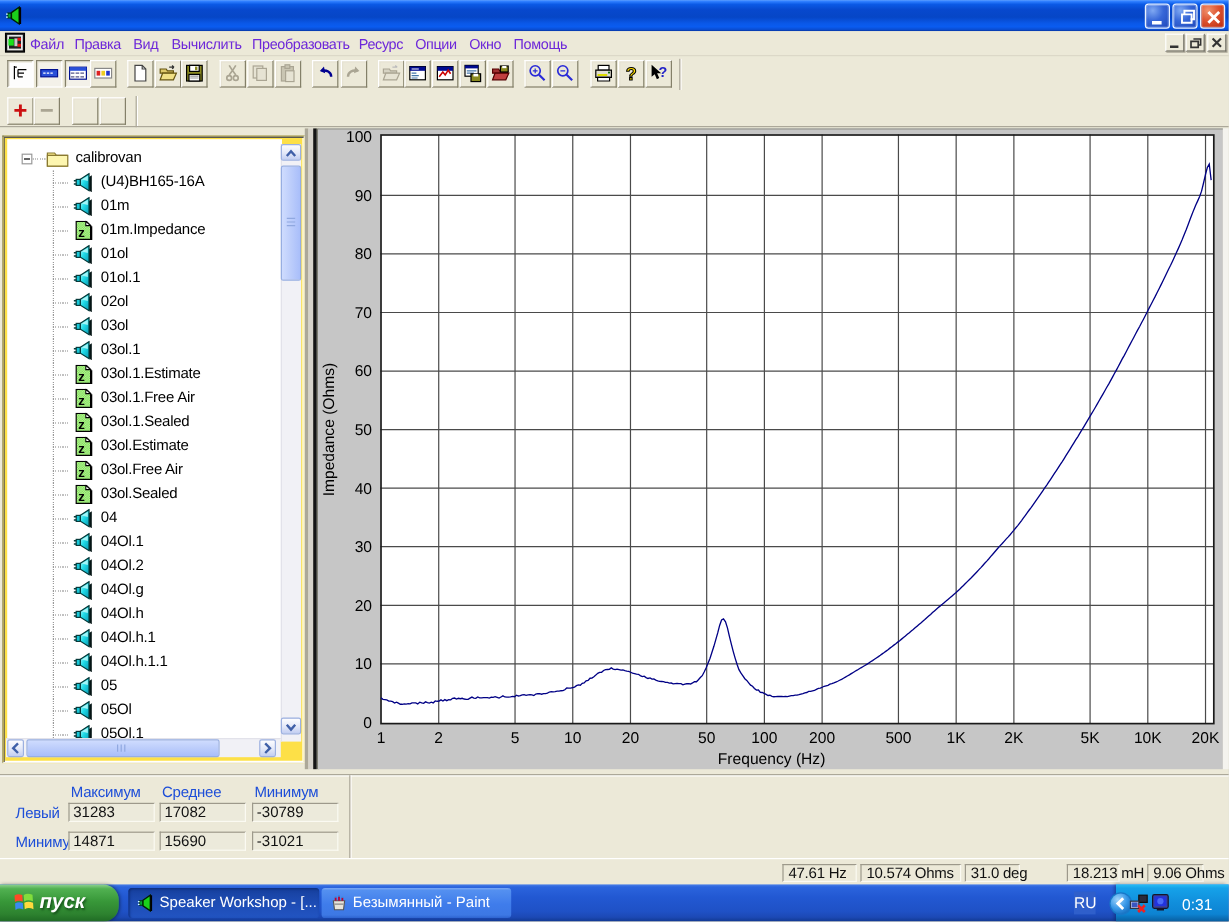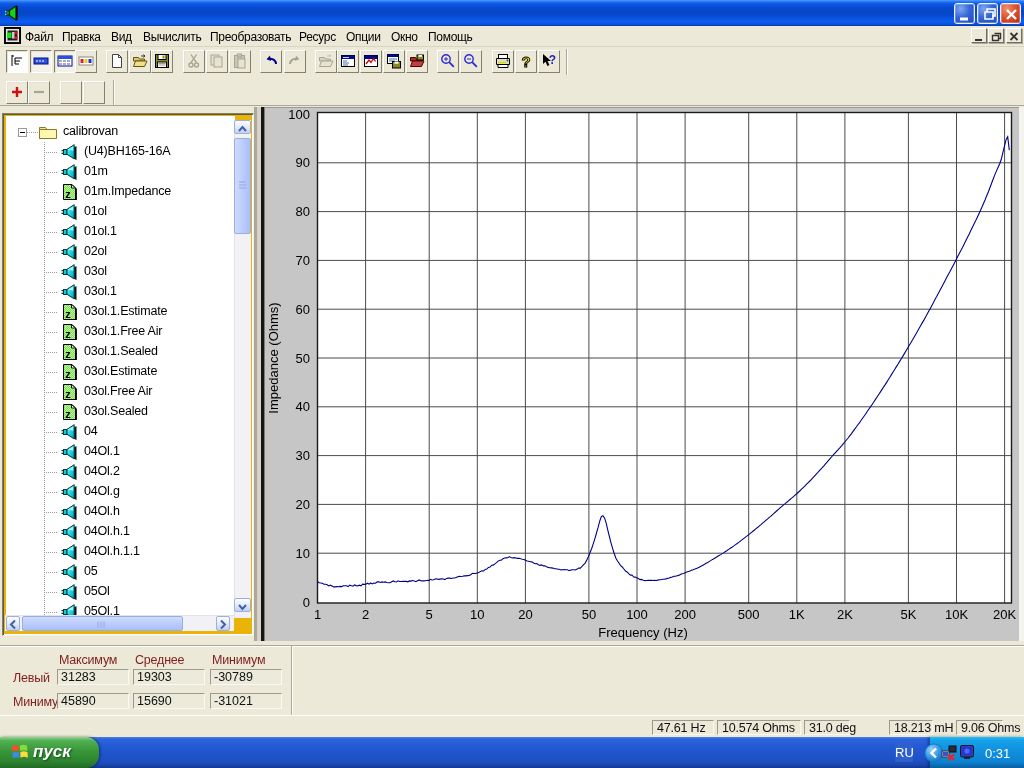--- a/index.html
+++ b/index.html
@@ -7,32 +7,32 @@
 
 #title{position:absolute;left:0;top:0;width:1024px;height:26px;
 background:linear-gradient(180deg,#5c9eff 0%,#2c7dff 5%,#0b5ae6 14%,#0748cd 32%,#0646c6 55%,#0a58e8 75%,#0a5cf0 86%,#0a4cd0 95%,#05349f 100%);}
 #title .ttext{position:absolute;left:26px;top:5px;color:#fff;font-size:13.5px;font-weight:bold;letter-spacing:-.1px;text-shadow:1px 1px 1px #00227a}
 .capbtn{position:absolute;top:3px;width:21px;height:21px;border-radius:3px;border:1px solid #eaf2ff;box-shadow:inset 0 0 0 1px rgba(255,255,255,.25)}
 .capmin,.caprest{background:radial-gradient(circle at 30% 25%,#7fa8f2 0%,#3767d8 45%,#1e47ba 100%)}
 .capclose{background:radial-gradient(circle at 30% 25%,#f0926e 0%,#dd5330 45%,#b8290c 100%)}
 .capbtn svg{position:absolute;left:0;top:0}
 
 #menubar{position:absolute;left:0;top:26px;width:1024px;height:21px;background:#ECE9D8;border-bottom:1px solid #d8d4c4}
-.mitem{position:absolute;top:4px;font-size:12px;letter-spacing:-.3px;color:#000000}
+.mitem{position:absolute;top:4px;font-size:12px;letter-spacing:-.3px;color:#6d28d9}
 .mdibtn{position:absolute;top:2px;width:16px;height:15px;background:#ECE9D8;border:1px solid;border-color:#fff #716f64 #716f64 #fff;box-shadow:1px 1px 0 #aca899}
 
 #tb{position:absolute;left:0;top:47px;width:1024px;height:60px;background:#ECE9D8}
 #tb:after{content:"";position:absolute;left:0;top:58px;width:1024px;height:1px;background:#aca899}
 .tbtn{position:absolute;width:22px;height:23px;background:#ECE9D8;border:1px solid;border-color:#fff #848069 #848069 #fff;box-shadow:1px 1px 0 #e6e2d2 inset}
 .tbtn.dn{border-color:#848069 #fff #fff #848069;background:#f3f1e9}
 .tbtn.wh{background:#fdfdfd}
 .tbtn svg{position:absolute;left:2px;top:2px}
 .tsep{position:absolute;width:2px;border-left:1px solid #aca899;border-right:1px solid #fff}
 
-#treeframe{position:absolute;left:2px;top:113px;width:252px;height:523px;background:#eab308;
+#treeframe{position:absolute;left:2px;top:113px;width:252px;height:523px;background:#fde047;
 border:1px solid #828069;border-right-color:#f4f2e8;border-bottom-color:#f4f2e8;
 box-shadow:inset 1px 1px 0 #5a5850, inset -1px -1px 0 #fff}
 #tree{position:absolute;left:3px;top:2px;width:229px;height:501px;overflow:hidden;background:#fff}
 .tlab{position:absolute;font-size:12.5px;letter-spacing:-.2px;color:#000;white-space:nowrap}
 .tic{position:absolute}
 .dotv{position:absolute;width:1px;background-image:repeating-linear-gradient(180deg,#9a9a9a 0 1px,transparent 1px 2px)}
 .doth{position:absolute;height:1px;background-image:repeating-linear-gradient(90deg,#9a9a9a 0 1px,transparent 1px 2px)}
 .expbox{position:absolute;width:9px;height:9px;background:#fff;border:1px solid #9a9a9a}
 .expm{position:absolute;left:1px;top:3px;width:5px;height:1px;background:#000}
 
@@ -40,21 +40,21 @@
 .sbthumbv{position:absolute;border-radius:2px;border:1px solid #97aee2;background:linear-gradient(90deg,#cfdcfe 0%,#bccdfb 50%,#a9befa 100%)}
 .sbthumbh{position:absolute;border-radius:2px;border:1px solid #97aee2;background:linear-gradient(180deg,#cfdcfe 0%,#bccdfb 50%,#a9befa 100%)}
 .sbtrackv{position:absolute;background:#f1f1f6;border-left:1px solid #e2e2ea}
 .sbtrackh{position:absolute;background:#f1f1f6;border-top:1px solid #e2e2ea}
 
 #chart{position:absolute;left:265px;top:107px;width:754px;height:534px;background:#c6c6c6;border-top:1px solid #9a9a92}
 #chart svg text{font-family:"Liberation Sans",sans-serif;font-size:13px;fill:#000}
 
 #botpanel{position:absolute;left:0;top:645px;width:1024px;height:70px;background:#ECE9D8;border-top:1px solid #aca899;box-shadow:inset 0 1px 0 #fff}
 .bbox{position:absolute;height:16px;background:#eceadb;border:1px solid;border-color:#9d998b #fbfaf2 #fbfaf2 #9d998b;font-size:12.5px;color:#111;padding-left:3px;line-height:15px}
-.blab{position:absolute;font-size:12.5px;letter-spacing:-.2px;color:#7f1d1d}
+.blab{position:absolute;font-size:12.5px;letter-spacing:-.2px;color:#1d4ed8}
 #bpdiv{position:absolute;left:291px;top:0;width:2px;height:70px;border-left:1px solid #aca899;border-right:1px solid #fff}
 
 #status{position:absolute;left:0;top:715px;width:1024px;height:22px;background:#ECE9D8;border-top:1px solid #fff}
 .sbox{position:absolute;top:4px;height:15px;border:1px solid;border-color:#9d998b #fbfaf2 #fbfaf2 #9d998b;font-size:12.5px;letter-spacing:-.2px;color:#111;padding-left:4px;line-height:14px;white-space:nowrap}
 
 #taskbar{position:absolute;left:0;top:737px;width:1024px;height:31px;
 background:linear-gradient(180deg,#4b7fe8 0%,#2b64dd 7%,#2258d2 35%,#1f51c6 72%,#1c49b5 88%,#113890 100%)}
 #startbtn{position:absolute;left:0;top:0;width:99px;height:31px;border-radius:0 13px 13px 0;
 background:linear-gradient(180deg,#90d292 0%,#51b151 12%,#389839 45%,#2d822f 80%,#1f6a24 100%);
 box-shadow:1px 0 3px rgba(0,0,0,.45)}
@@ -578,23 +578,23 @@
 </div>
 
 <div id="botpanel">
 <div id="bpdiv"></div>
 <div class="blab" style="left:59px;top:7px">Максимум</div>
 <div class="blab" style="left:135px;top:7px">Среднее</div>
 <div class="blab" style="left:212px;top:7px">Минимум</div>
 <div class="blab" style="left:13px;top:25px">Левый</div>
 <div class="blab" style="left:13px;top:49px">Минимум</div>
 <div class="bbox" style="left:57px;top:23px;width:72px">31283</div>
-<div class="bbox" style="left:133px;top:23px;width:72px">19303</div>
+<div class="bbox" style="left:133px;top:23px;width:72px">17082</div>
 <div class="bbox" style="left:210px;top:23px;width:72px">-30789</div>
-<div class="bbox" style="left:57px;top:47px;width:72px">45890</div>
+<div class="bbox" style="left:57px;top:47px;width:72px">14871</div>
 <div class="bbox" style="left:133px;top:47px;width:72px">15690</div>
 <div class="bbox" style="left:210px;top:47px;width:72px">-31021</div>
 </div>
 
 <div id="status">
 <div class="sbox" style="left:652px;width:62px">47.61 Hz</div>
 <div class="sbox" style="left:717px;width:84px">10.574 Ohms</div>
 <div class="sbox" style="left:804px;width:46px">31.0 deg</div>
 <div class="sbox" style="left:889px;width:44px">18.213 mH</div>
 <div class="sbox" style="left:956px;width:47px">9.06 Ohms</div>
@@ -605,20 +605,32 @@
 <svg class="abs" style="left:11px;top:6px" width="19" height="19" viewBox="0 0 19 19">
 <g transform="rotate(-4 9 9)">
 <path d="M1.5 2.8 C3.5 1.6 5.5 1.6 8 2.8 L8 8.2 C5.5 7 3.5 7 1.5 8.2 z" fill="#ff4a26"></path>
 <path d="M9.2 2.8 C11.5 1.6 13.8 1.8 16.5 3.2 L16.5 8.6 C13.8 7.2 11.5 7 9.2 8.2 z" fill="#82dd3c"></path>
 <path d="M1.5 9.4 C3.5 8.2 5.5 8.2 8 9.4 L8 14.8 C5.5 13.6 3.5 13.6 1.5 14.8 z" fill="#3a8af0"></path>
 <path d="M9.2 9.4 C11.5 8.2 13.8 8.4 16.5 9.8 L16.5 15.2 C13.8 13.8 11.5 13.6 9.2 14.8 z" fill="#ffd93e"></path>
 </g>
 </svg>
 <div class="stext">пуск</div>
 </div>
+<div class="task" id="task1">
+      <svg class="abs" style="left:7px;top:5px" width="15" height="15" viewBox="0 0 16 16">
+        <use href="#sym-gspk"></use>
+      </svg>
+      <div class="ttxt">Speaker Workshop - [...</div>
+    </div>
+<div class="task" id="task2">
+      <svg class="abs" style="left:7px;top:5px" width="15" height="15" viewBox="0 0 16 16">
+        <use href="#sym-paint"></use>
+      </svg>
+      <div class="ttxt">Безымянный - Paint</div>
+    </div>
 <div id="ru">RU</div>
 <div id="tray"></div>
 <svg class="abs" style="left:921px;top:3px" width="26" height="26" viewBox="0 0 26 26">
 <circle cx="13" cy="13" r="9.5" fill="#1878c8"></circle>
 <circle cx="13" cy="13" r="8.5" fill="url(#trg)"></circle>
 <defs>
         <radialGradient id="trg" cx=".35" cy=".3" r=".9">
           <stop offset="0" stop-color="#9fd4fa"></stop>
           <stop offset=".5" stop-color="#3898e8"></stop>
           <stop offset="1" stop-color="#0a60b0"></stop>

